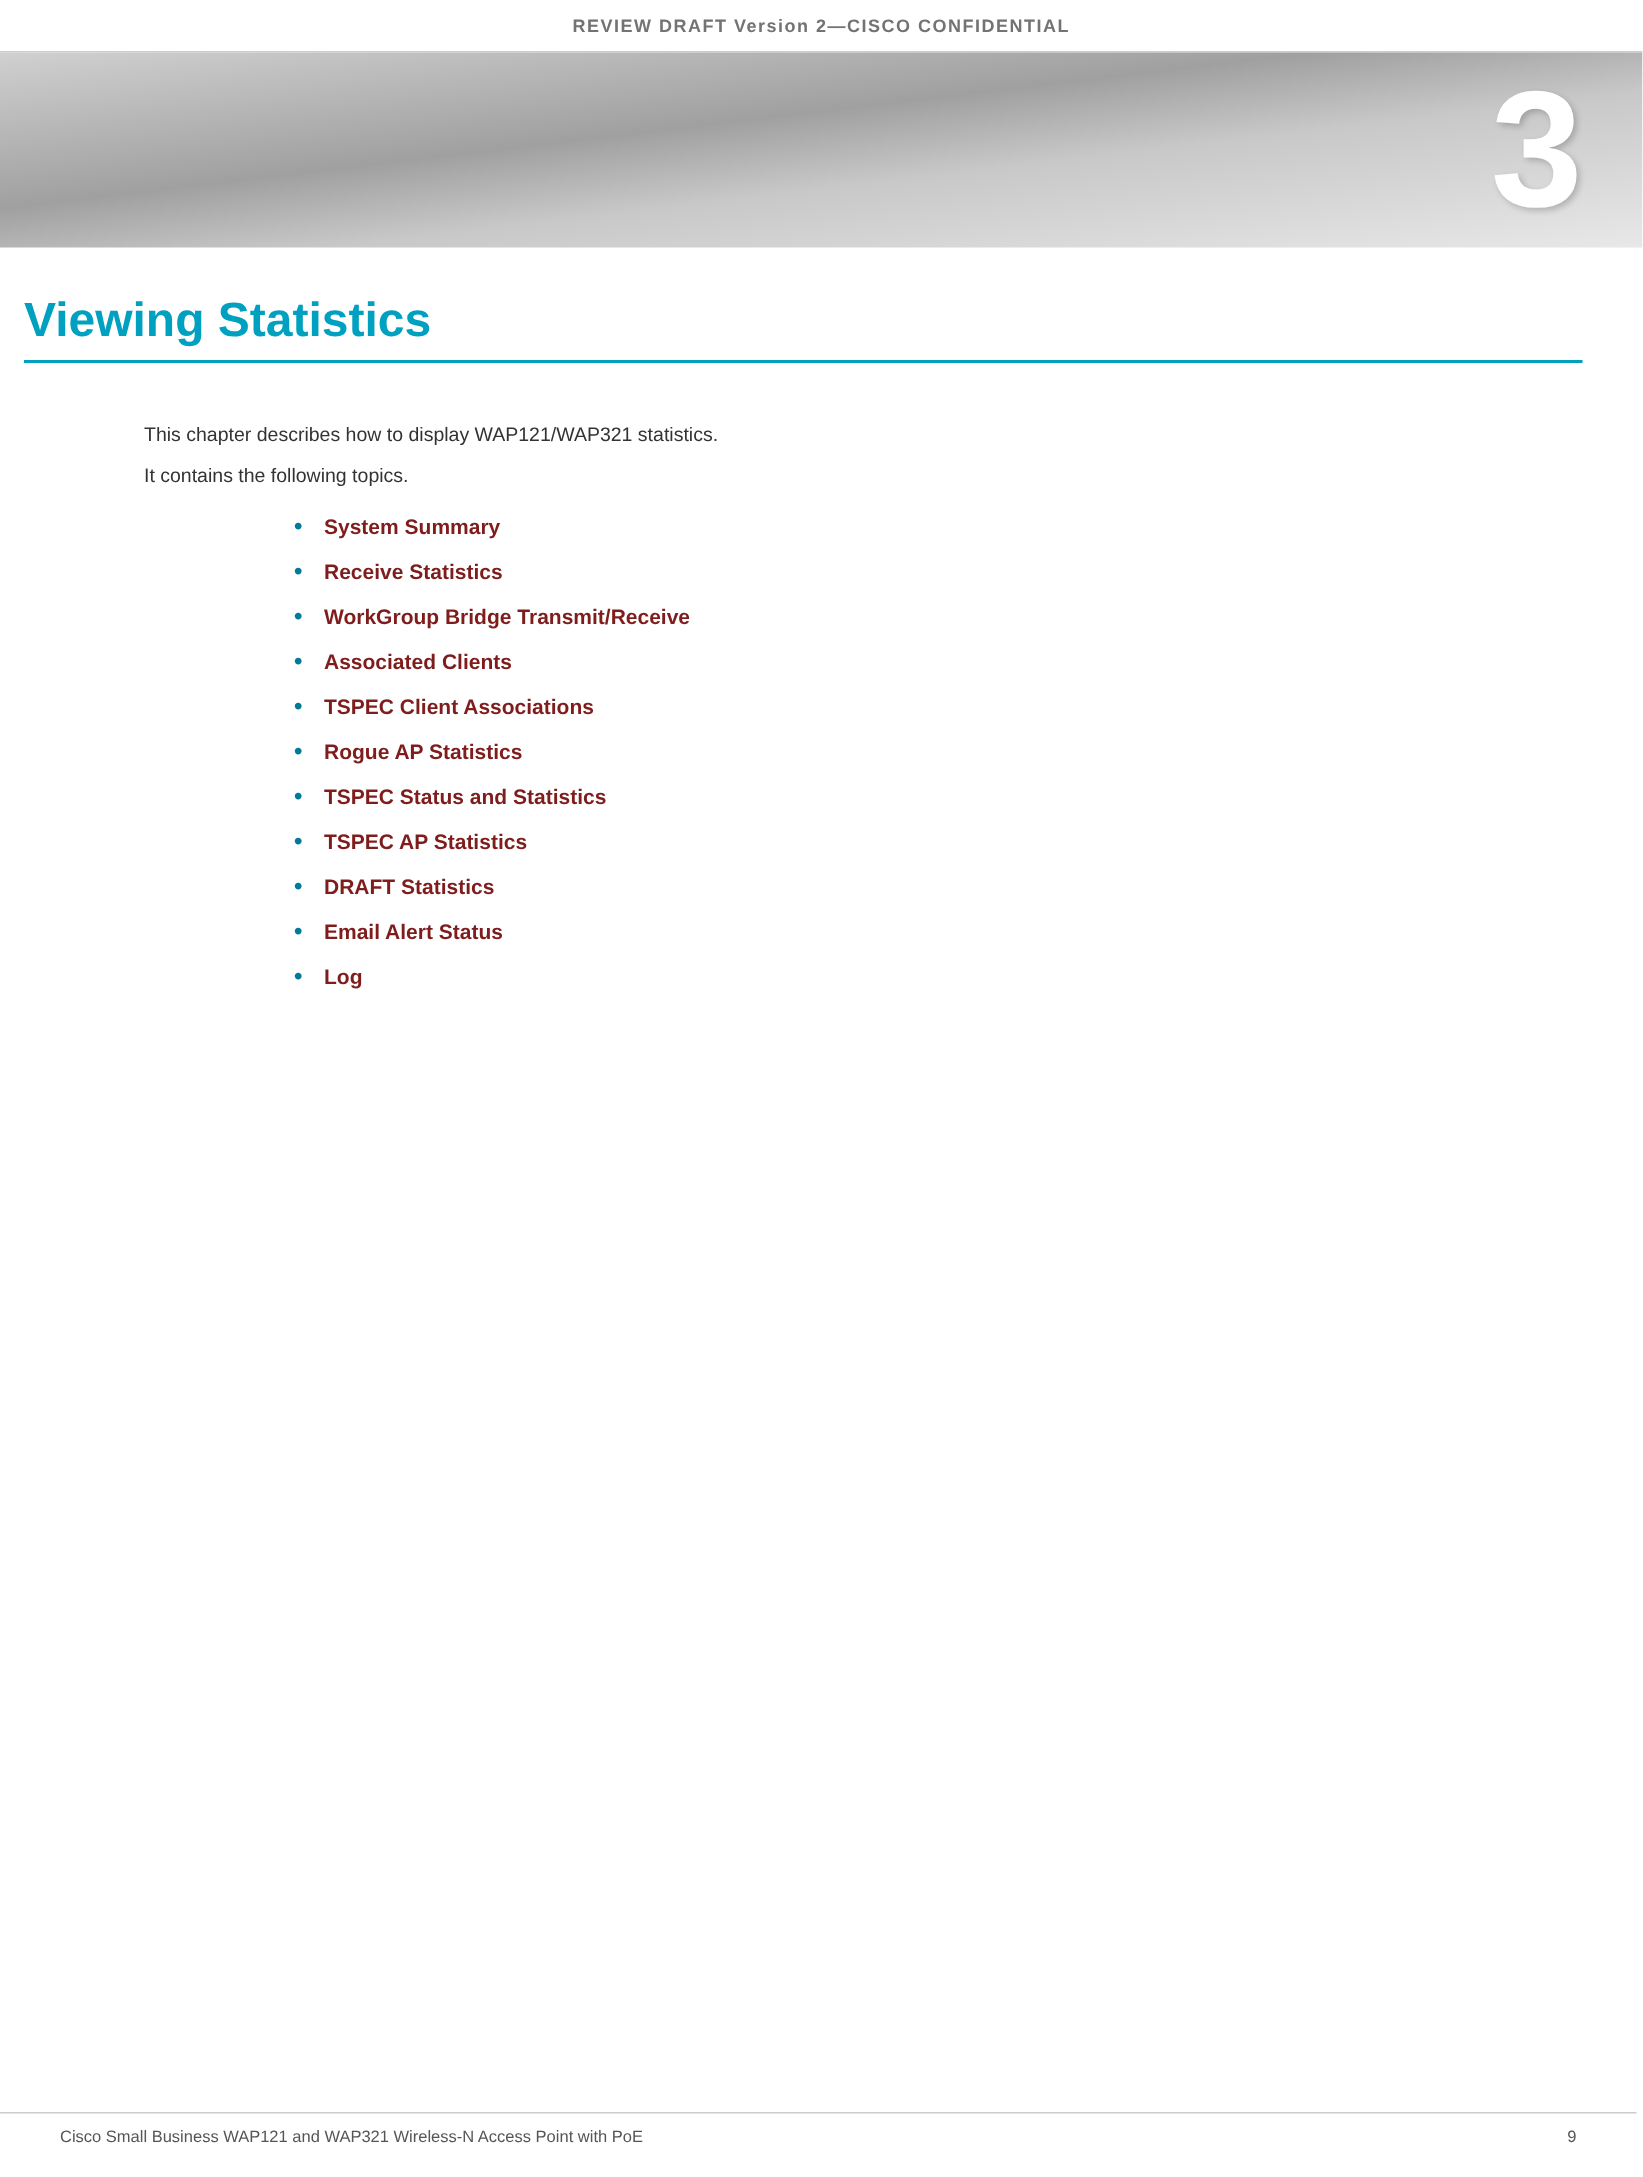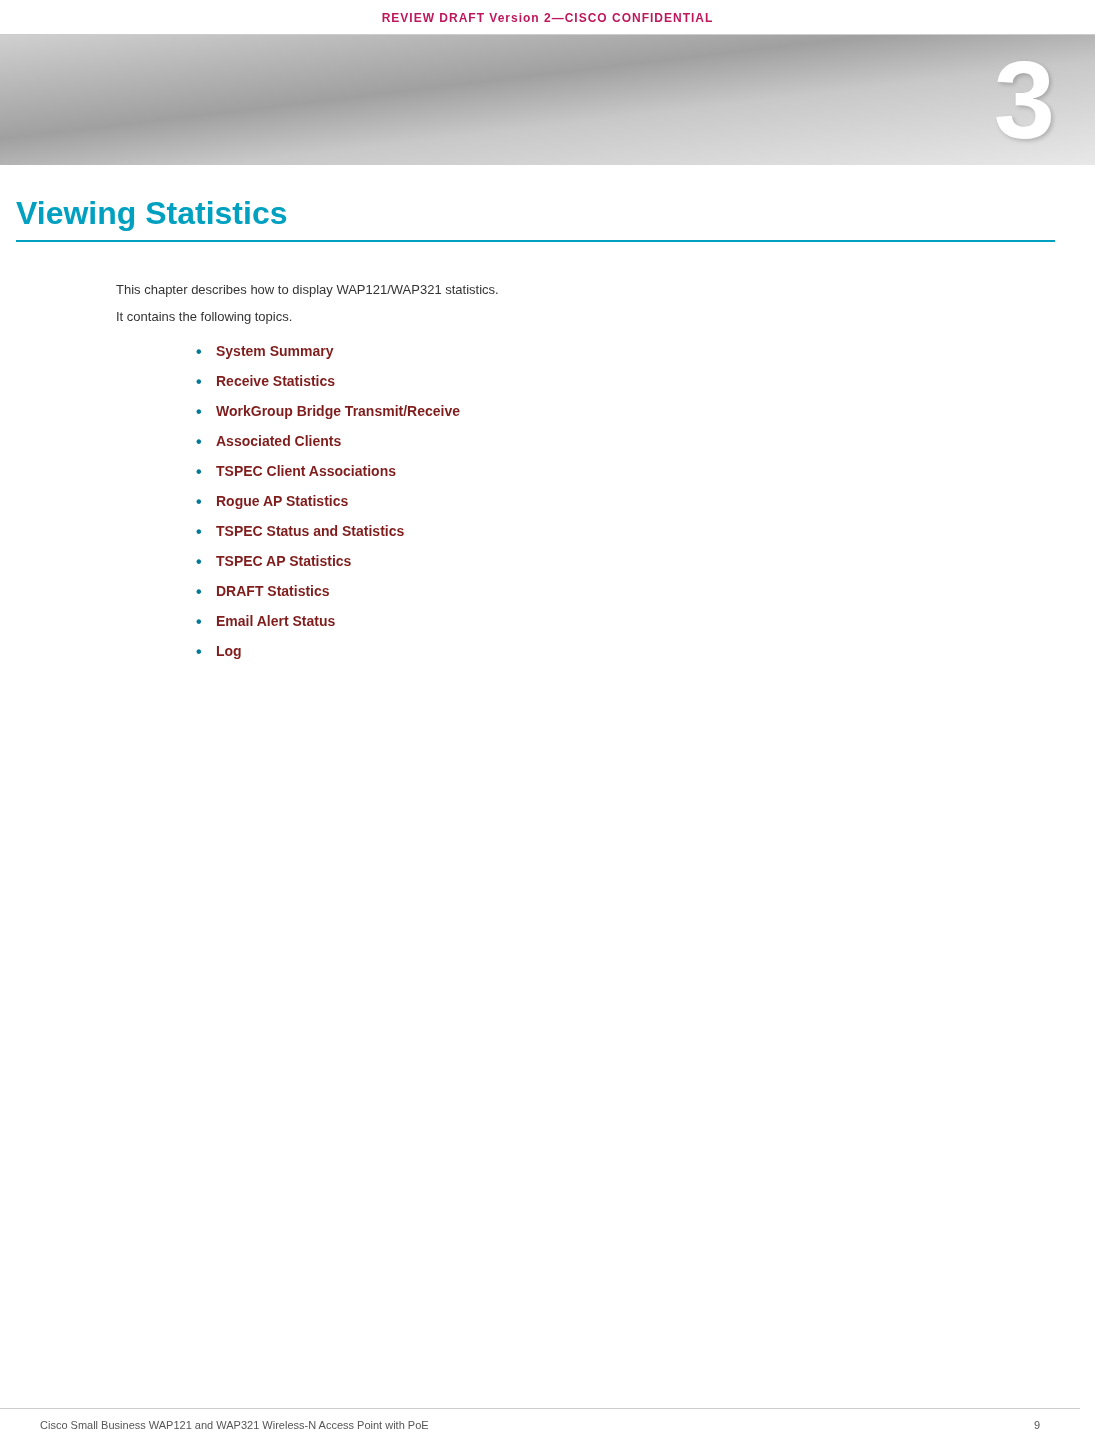--- a/index.html
+++ b/index.html
@@ -20,21 +20,21 @@
     .top-banner {
       width: 100%;
       padding: 8px 0;
       text-align: center;
       border-bottom: 1px solid #ccc;
     }
 
     .top-banner-text {
       font-size: 12px;
       font-weight: bold;
-      color: #be185d;
+      color: #737373;
       letter-spacing: 1px;
     }
 
     
     .chapter-header {
       width: 100%;
       height: 130px;
       background: linear-gradient(to bottom right, #d0d0d0, #a0a0a0 40%, #c8c8c8 60%, #e8e8e8);
       position: relative;
       display: flex;
@@ -64,21 +64,21 @@
       margin-bottom: 40px;
       border-bottom: 2px solid #00a0c0;
       padding-bottom: 8px;
     }
 
     
     .body-text {
       font-size: 13px;
       color: #333;
       margin-bottom: 12px;
-      margin-left: 100px;
+      margin-left: 80px;
     }
 
     
     .topics-list {
       list-style: none;
       margin-left: 180px;
       margin-top: 8px;
     }
 
     .topics-list li {
@@ -95,21 +95,21 @@
       left: 0;
       color: #007a99;
       font-size: 16px;
     }
 
     
     .footer {
       position: absolute;
       bottom: 20px;
       left: 0;
-      right: 15px;
+      right: 4px;
       display: flex;
       justify-content: space-between;
       align-items: center;
       padding: 0 40px;
       border-top: 1px solid #ccc;
       padding-top: 10px;
     }
 
     .footer-text {
       font-size: 11px;

